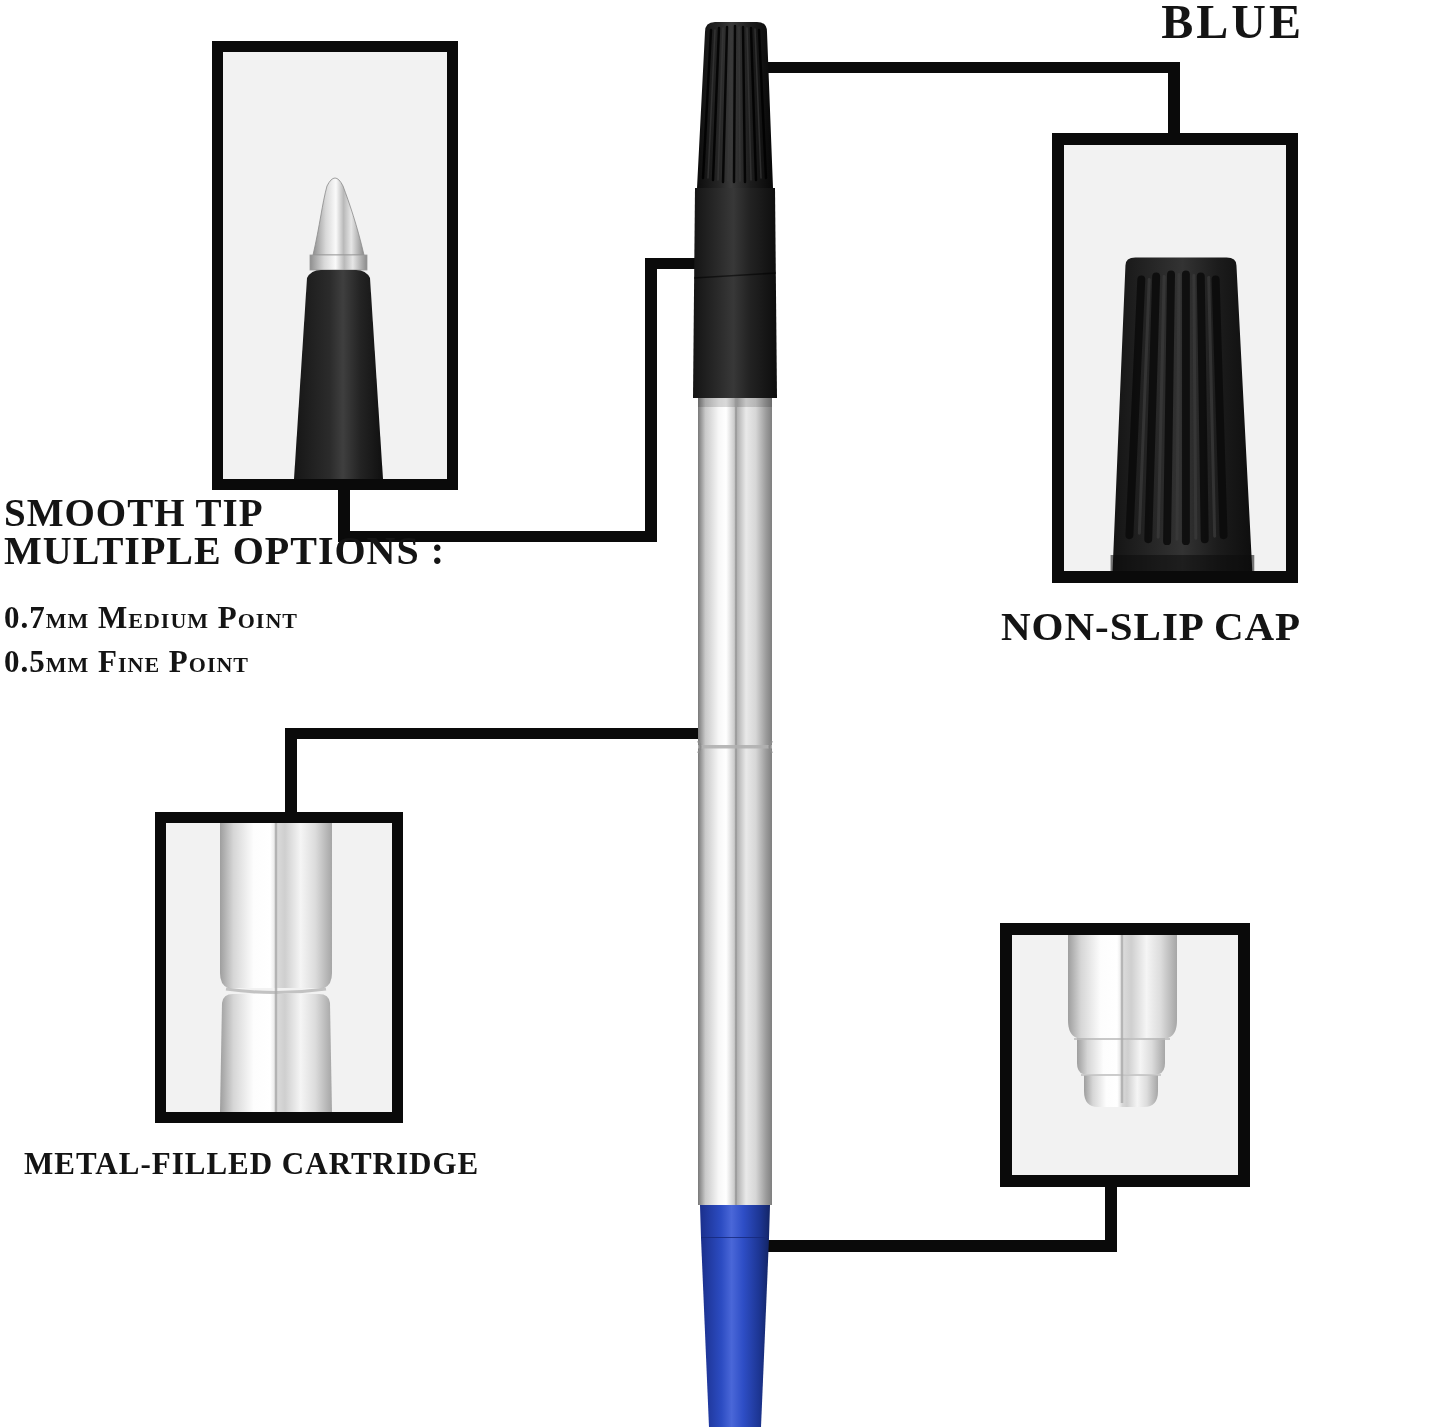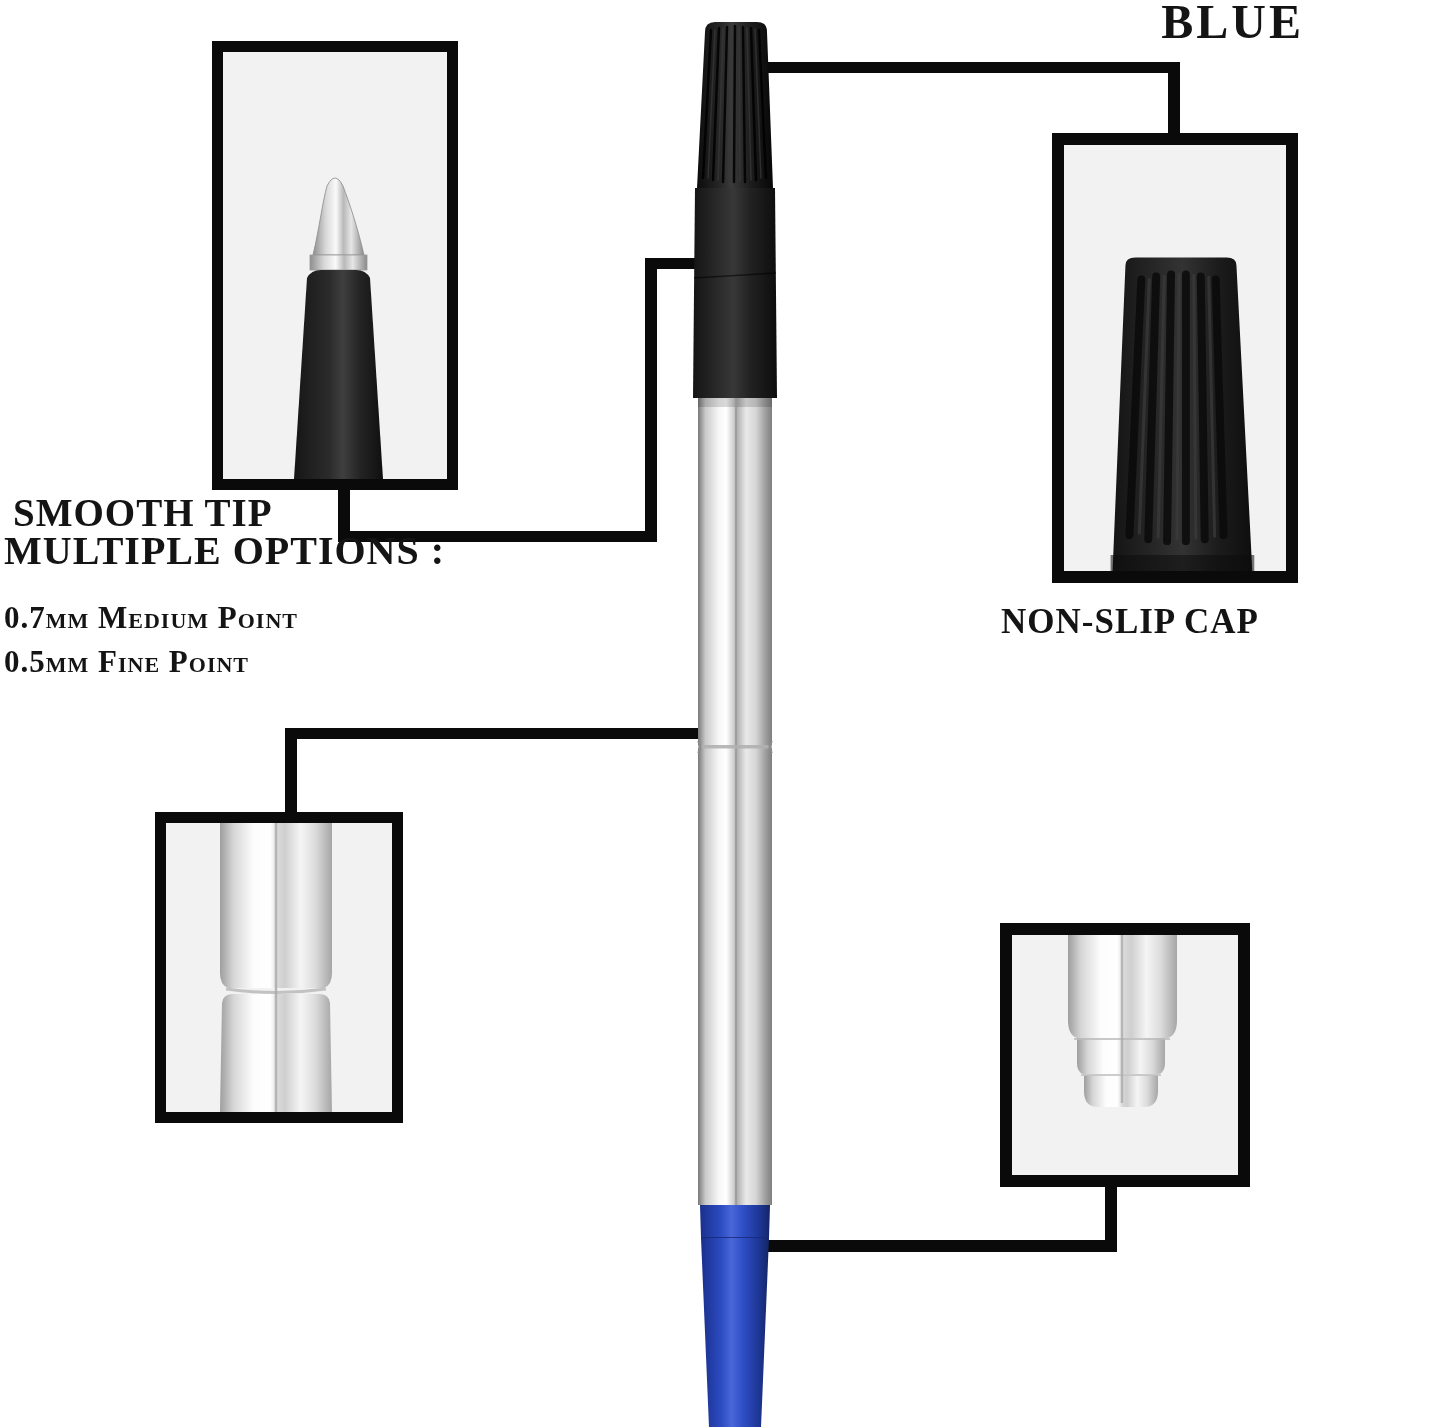--- a/index.html
+++ b/index.html
@@ -12,26 +12,26 @@
   .inset svg{display:block;width:100%;height:100%;}
   .box-tip{left:212px;top:41px;width:246px;height:449px;}
   .box-cap{left:1052px;top:133px;width:246px;height:450px;border-width:12px;}
   .box-cartridge{left:155px;top:812px;width:248px;height:311px;}
   .box-base{left:1000px;top:923px;width:250px;height:264px;border-width:12px;}
   
   .conn{position:absolute;background:#0a0a0a;}
   
   .lbl{position:absolute;font-weight:700;white-space:nowrap;}
   .lbl-blue{right:8px;top:-6px;font-size:48px;letter-spacing:3px;}
-  .lbl-smooth{left:4px;top:490px;font-size:39px;letter-spacing:1px;margin-left:9px;}
+  .lbl-smooth{left:4px;top:490px;font-size:39px;letter-spacing:1px;}
   .lbl-options{left:4px;top:527px;font-size:40px;letter-spacing:1px;}
   .lbl-opt{font-size:31px;letter-spacing:1px;font-variant:small-caps;text-align:center;}
   .lbl-opt1{left:4px;top:600px;}
   .lbl-opt2{left:4px;top:644px;}
-  .lbl-cap{left:1001px;top:602px;font-size:35px;letter-spacing:1px;}
+  .lbl-cap{left:1001px;top:602px;font-size:41px;letter-spacing:1px;}
   .lbl-cartridge{left:24px;top:1146px;font-size:31px;letter-spacing:1px;}
   .lbl-base{left:1121px;top:1194px;font-size:35px;letter-spacing:1px;}
   .pen{position:absolute;left:650px;top:20px;width:170px;height:1407px;}
 </style>
 </head>
 <body>
 
 <div class="stage">
 
   <div class="conn" style="left:750px;top:62px;width:430px;height:11px;"></div>
@@ -210,14 +210,15 @@
     <line x1="51" y1="1218" x2="119" y2="1218" stroke="#16287a" stroke-width="2" opacity="0.8"></line>
     <path d="M51,1218 L119,1218 L111,1407 L59,1407 Z" fill="url(#blueH)"></path>
   </svg>
 
   <div class="lbl lbl-blue">BLUE</div>
   <div class="lbl lbl-smooth">SMOOTH TIP</div>
   <div class="lbl lbl-options">MULTIPLE OPTIONS :</div>
   <div class="lbl lbl-opt lbl-opt1">0.7mm Medium Point</div>
   <div class="lbl lbl-opt lbl-opt2">0.5mm Fine Point</div>
   <div class="lbl lbl-cap">NON-SLIP CAP</div>
+  <div class="lbl lbl-cartridge">METAL-FILLED CARTRIDGE</div>
 
 </div>
 
 </body></html>

